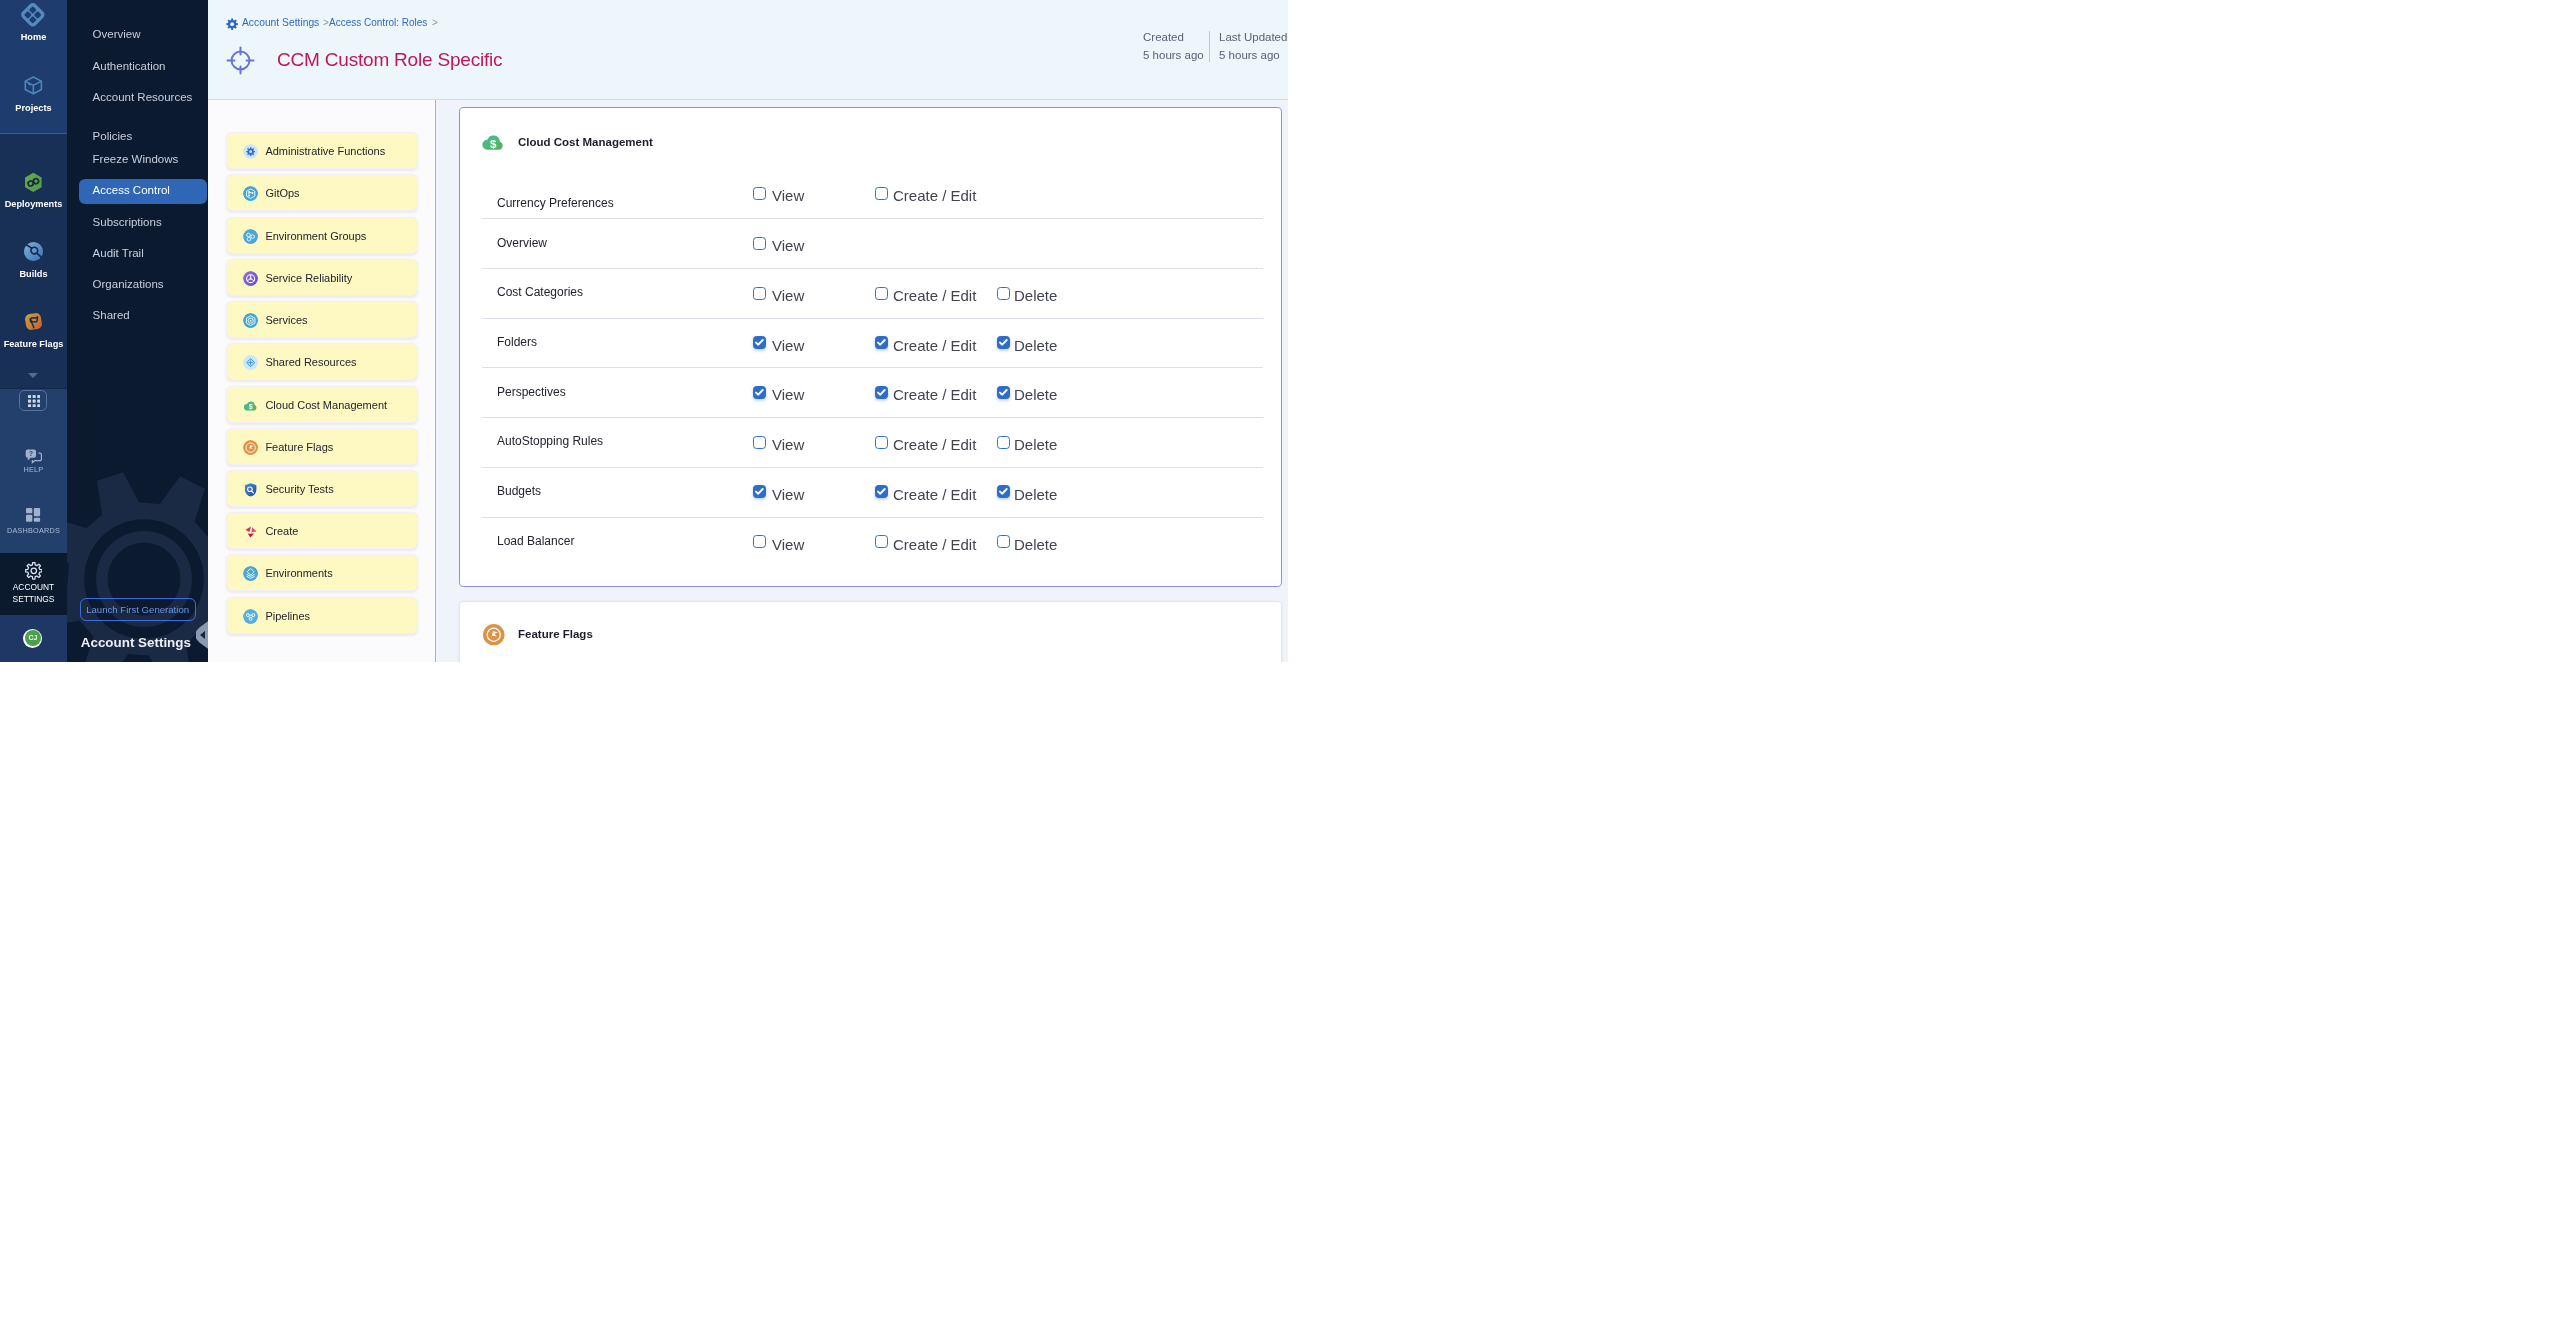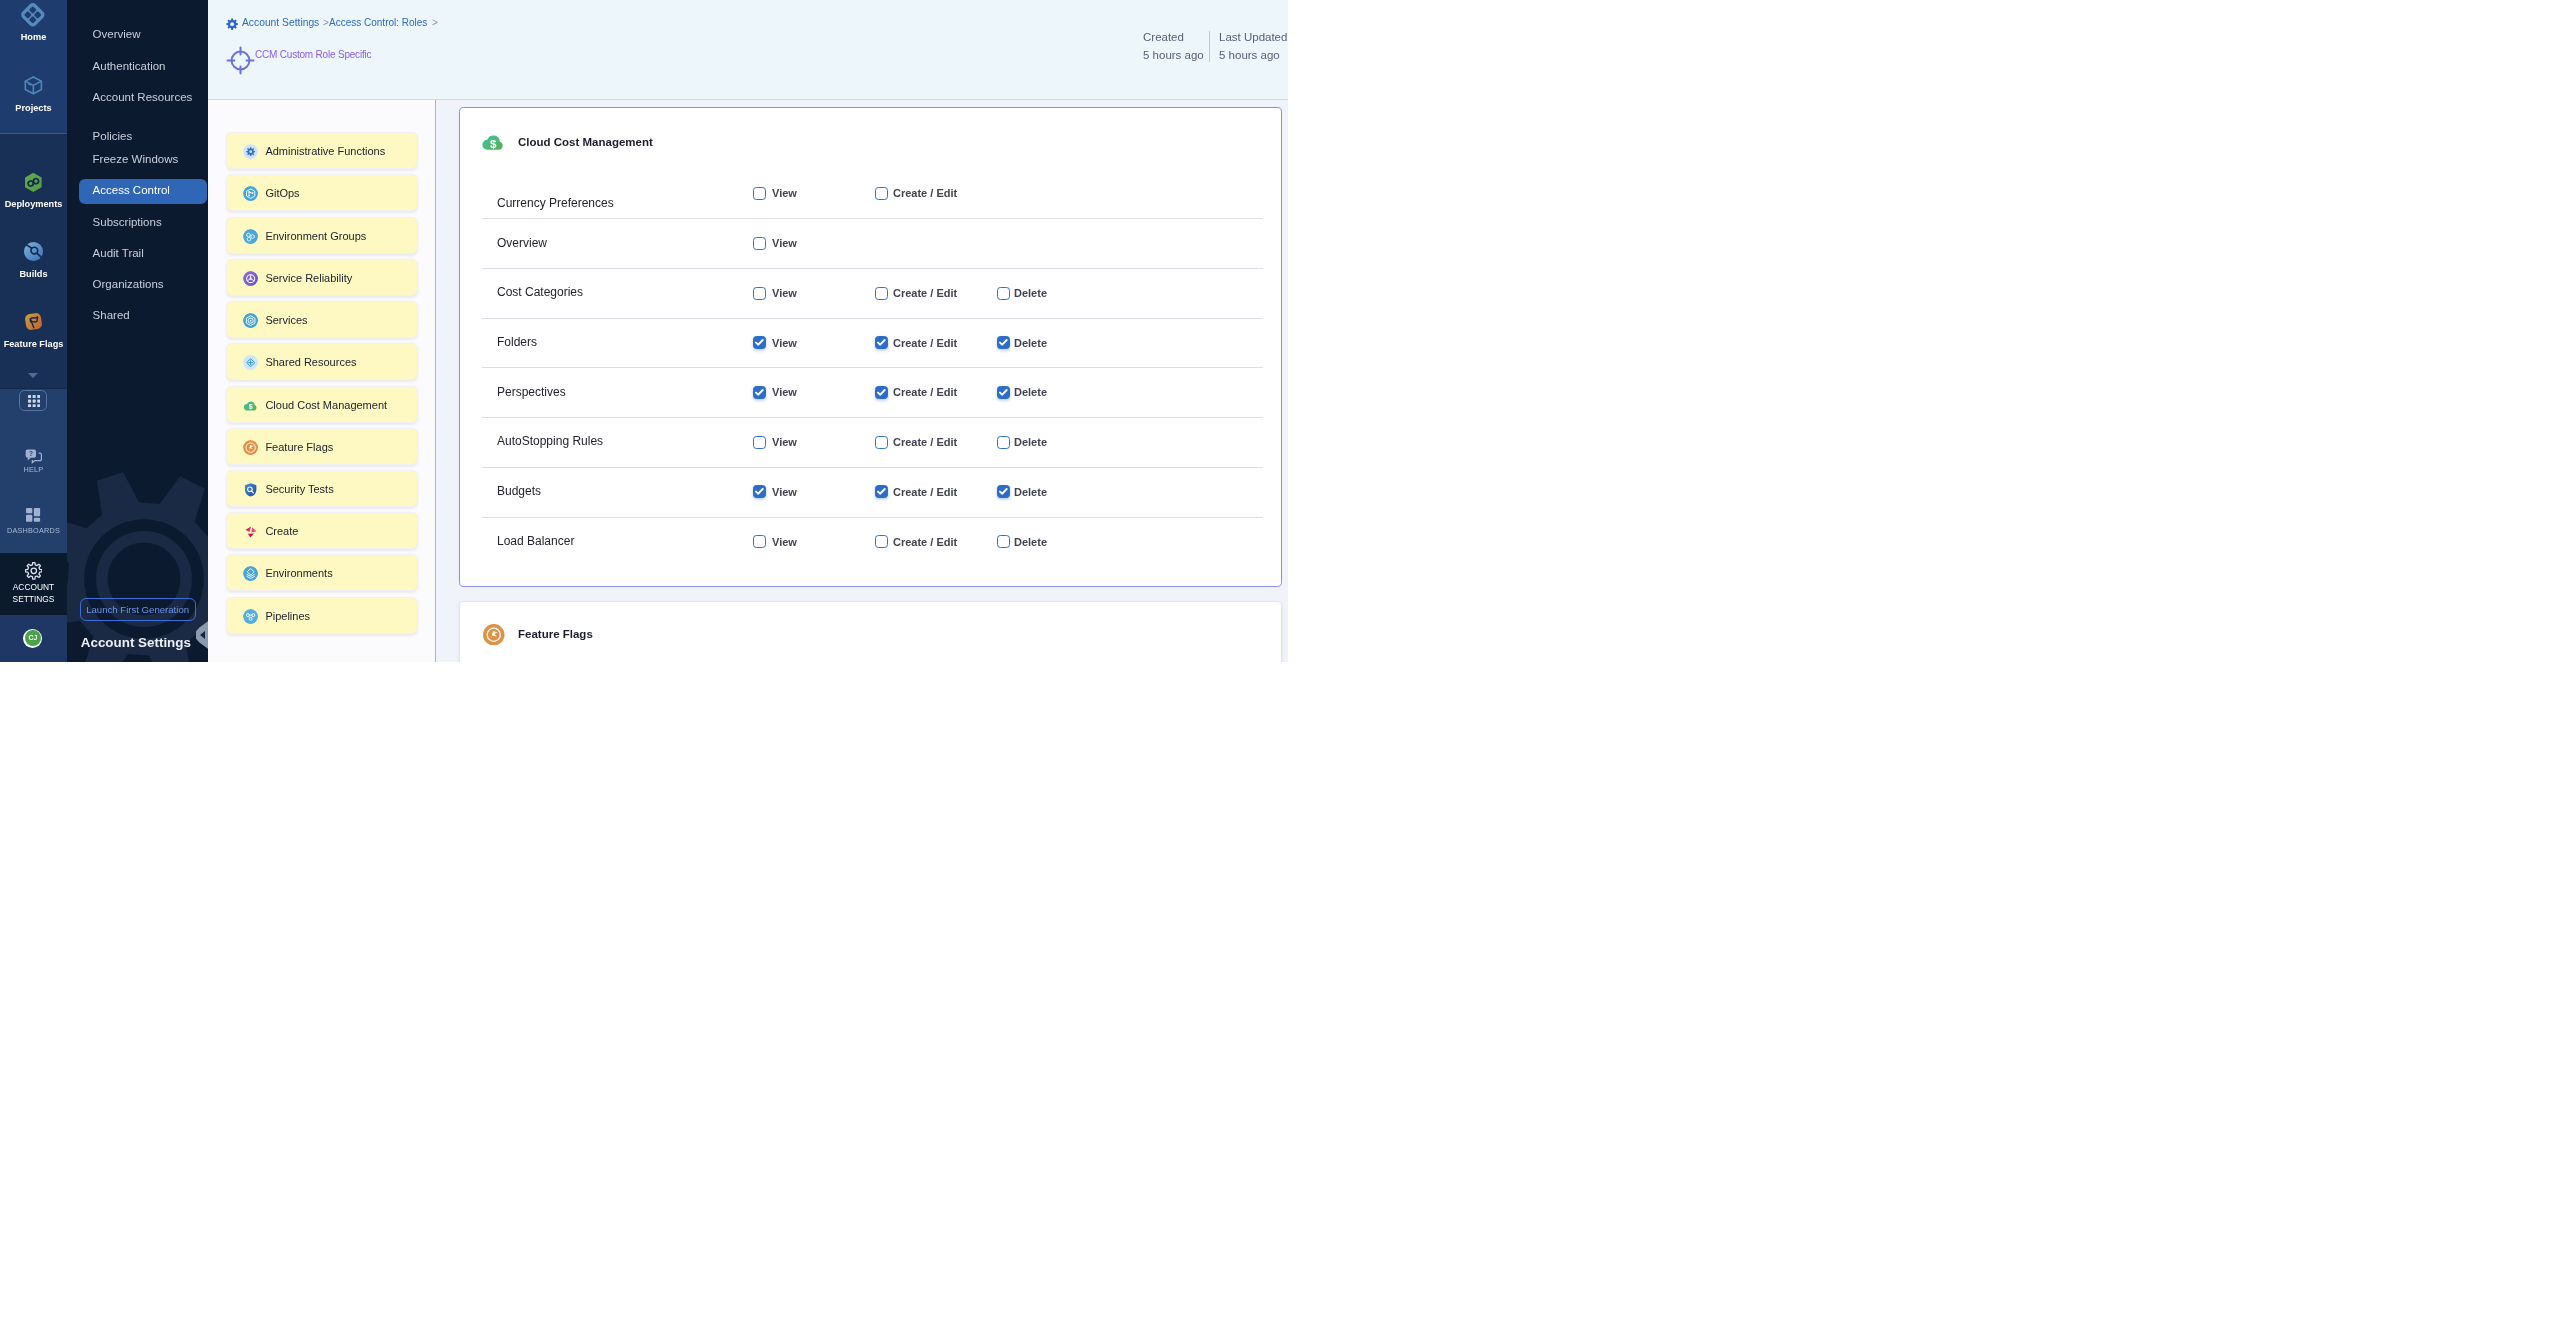--- a/index.html
+++ b/index.html
@@ -27,21 +27,21 @@
   #main { left:208px; top:0; width:1080px; height:662px; background:#f1f3fa; }
   #header { left:0; top:0; width:1080px; height:100px; background:#edf6fa; border-bottom:0.8px solid #d5d9e2; }
   #listpanel { left:0; top:100px; width:228px; height:562px; background:#fbfbfd; border-right:0.8px solid #aeb1c4; }
   .lcard { left:18.4px; width:192px; height:37px; background:#fef9c3; border:0.8px solid #f0f0f5; border-radius:6.1px; box-shadow:0 1.1px 2.3px rgba(96,97,112,0.10); }
   .lcard .ic { position:absolute; left:15.3px; top:10.7px; width:15.3px; height:15.3px; border-radius:50%; }
   .lcard .tx { position:absolute; left:38px; top:12px; font-size:11px; color:#23242e; white-space:nowrap; }
 
   
   .cb { position:absolute; width:13px; height:13px; border-radius:3.4px; border:1px solid #2b72d2; background:#fff; }
   .cb.on { background:#2d6dc8; border-color:#2d6dc8; box-shadow:0 1.5px 3.1px rgba(45,109,200,0.35); }
-  .cblab { position:absolute; font-size:11px; color:#41434f;font-weight:bold; }
+  .cblab { position:absolute; font-size:15px; color:#41434f; }
   .rowlab { position:absolute; left:37px; font-size:12px; color:#22232e; }
   .rdiv { position:absolute; left:22px; width:781px; height:0.8px; background:#dcdee8; }
 </style>
 </head>
 <body>
 <div id="stage">
 
   <div id="rail" class="abs">
     <div id="rail-top" class="abs rail-sec"></div>
     <div id="rail-mid" class="abs rail-sec"></div>
@@ -195,21 +195,21 @@
 
     <svg class="abs" style="left:18px;top:46px" width="29" height="29" viewBox="0 0 38 38">
       <g stroke="#6a73d8" stroke-width="2.6" fill="none" stroke-linecap="round">
         <circle cx="19" cy="19" r="11.7"></circle>
         <path d="M19 2 L19 11"></path>
           <path d="M19 27 L19 36"></path>
         <path d="M2 19 L11 19"></path>
           <path d="M27 19 L36 19"></path>
       </g>
     </svg>
-    <div class="abs" style="left:47px;top:49px;font-size:10px;letter-spacing:-0.2px;color:#8b5cf6">CCM Custom Role Specific</div>
+    <div class="abs" style="left:69px;top:49px;font-size:19px;letter-spacing:-0.2px;color:#be185d">CCM Custom Role Specific</div>
 
     <div class="abs" style="left:935px;top:29px;width:84px;font-size:11.5px;color:#5a6078;line-height:17.6px">Created<br>5 hours ago</div>
     <div class="abs" style="left:1001px;top:31px;width:0.8px;height:31px;background:#c3c7d4"></div>
     <div class="abs" style="left:1011px;top:29px;width:84px;font-size:11.5px;color:#5a6078;line-height:17.6px">Last Updated<br>5 hours ago</div>
 
     <div id="listpanel" class="abs"></div>
 
     <div class="lcard abs" style="top:132px">
       <svg class="ic" viewBox="0 0 20 20">
           <circle cx="10" cy="10" r="10" fill="#cfe4fa"></circle>

